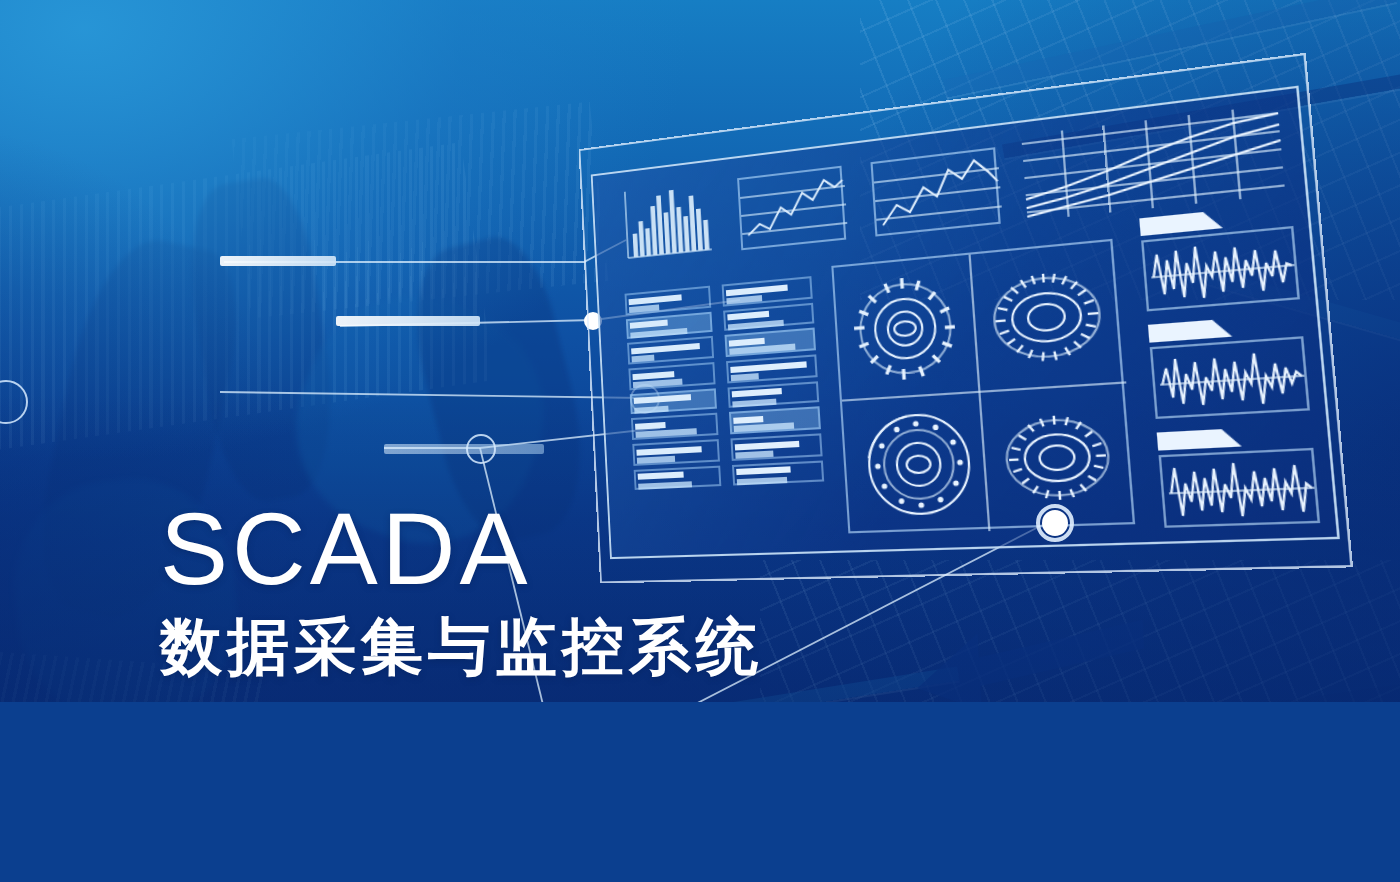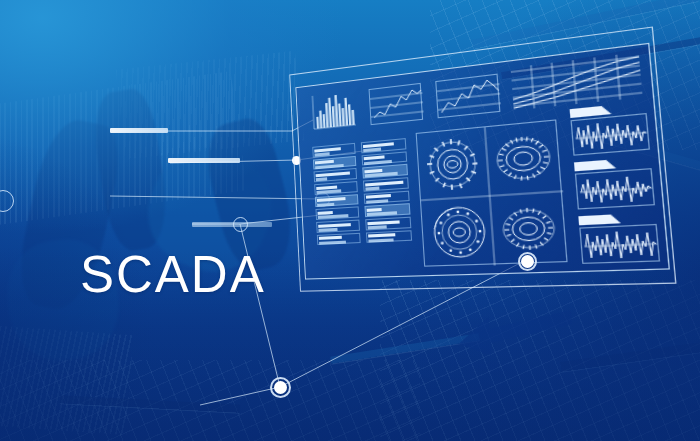--- a/index.html
+++ b/index.html
@@ -1,21 +1,21 @@
 <!DOCTYPE html>
 <html><head>
 <meta charset="utf-8">
 <title>SCADA Banner</title>
 <style>
   * { margin:0; padding:0; box-sizing:border-box; }
   html,body { width:700px; height:441px; overflow:hidden; background:#0b3f8f; }
   body { font-family:"Liberation Sans","DejaVu Sans",sans-serif; }
 
   #stage {
-    position:relative; width:700px; height:441px; overflow:hidden;
+    position:relative; width:700px; height:351px; overflow:hidden;
     background:#1159a8;
   }
 
   
   .bg-layer { position:absolute; inset:0; }
 
   .bg-base {
     background:
       linear-gradient(180deg, rgba(22,126,196,1) 0%, rgba(18,104,180,1) 22%,
                               rgba(14,80,163,1) 48%, rgba(11,60,143,1) 74%,
@@ -483,15 +483,16 @@
       </div>
 
     </div>
   </div>
 
   <div class="node-halo" style="left:518px; top:252px; width:19px; height:19px;"></div>
   <div class="node-dot" style="left:521px; top:255px; width:13px; height:13px;"></div>
 
   <div id="headline">
     <div id="title-en">SCADA</div>
+    <div id="title-cn">数据采集与监控系统</div>
   </div>
 
 </div>
 
 </body></html>

